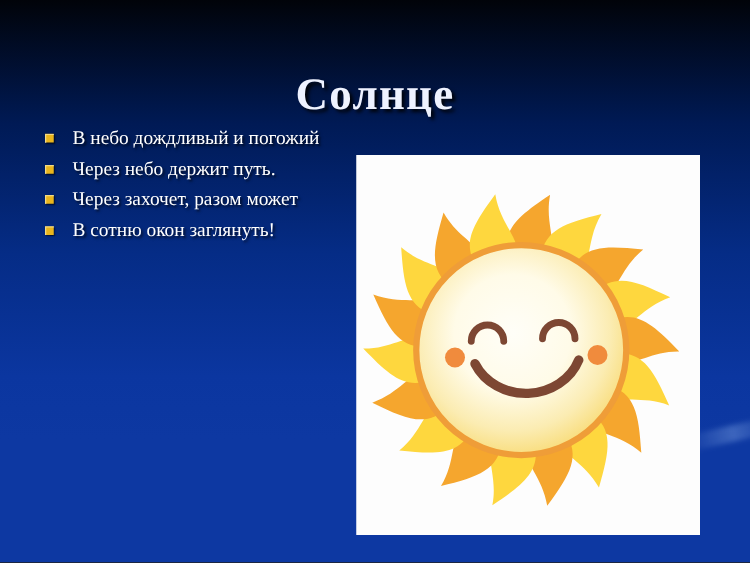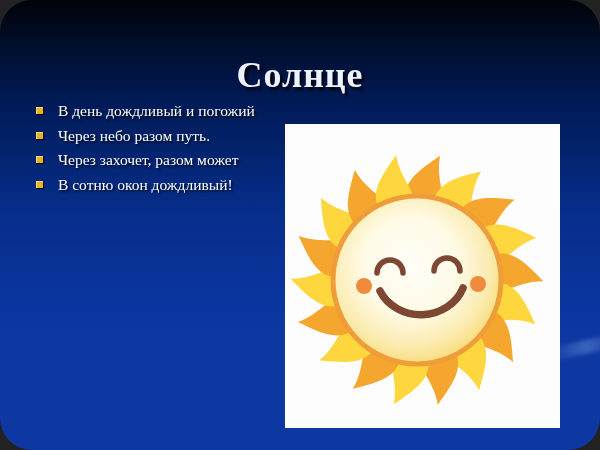--- a/index.html
+++ b/index.html
@@ -8,21 +8,20 @@
     width:600px;height:450px;
     overflow:hidden;
     font-family:"Liberation Serif","DejaVu Serif",serif;
     background:linear-gradient(180deg,
       var(--background-top) 0%,
       #001a55 22%,
       #052c86 45%,
       #0b36a0 67%,
       var(--background-bottom) 78%,
       var(--background-bottom) 100%);
-    border-radius:32px;
   }
   .slide-title{
     position:absolute;
     top:30px;left:0;width:100%;
     text-align:center;
     font-size:36px;
     font-weight:bold;
     letter-spacing:1px;
     color:var(--title-text);
     text-shadow:2.5px 2.5px 3px rgba(0,0,0,0.85);
@@ -75,33 +74,33 @@
 </head>
 <body>
 
 <div class="slide">
 
   <h1 class="slide-title">Солнце</h1>
 
   <div class="poem-list">
     <div class="poem-row">
       <span class="bullet"></span>
-      <span class="poem-text">В день дождливый и погожий</span>
+      <span class="poem-text">В небо дождливый и погожий</span>
     </div>
     <div class="poem-row">
       <span class="bullet"></span>
-      <span class="poem-text">Через небо разом путь.</span>
+      <span class="poem-text">Через небо держит путь.</span>
     </div>
     <div class="poem-row">
       <span class="bullet"></span>
       <span class="poem-text">Через захочет, разом может</span>
     </div>
     <div class="poem-row">
       <span class="bullet"></span>
-      <span class="poem-text">В сотню окон дождливый!</span>
+      <span class="poem-text">В сотню окон заглянуть!</span>
     </div>
   </div>
 
   <div class="light-streak"></div>
 
   <div class="sun-panel">
     <svg width="275" height="304" viewBox="0 0 275 304">
       <defs>
         <radialGradient id="faceGrad" cx="46%" cy="42%" r="62%">
           <stop offset="0%" stop-color="#fffef8"></stop>

